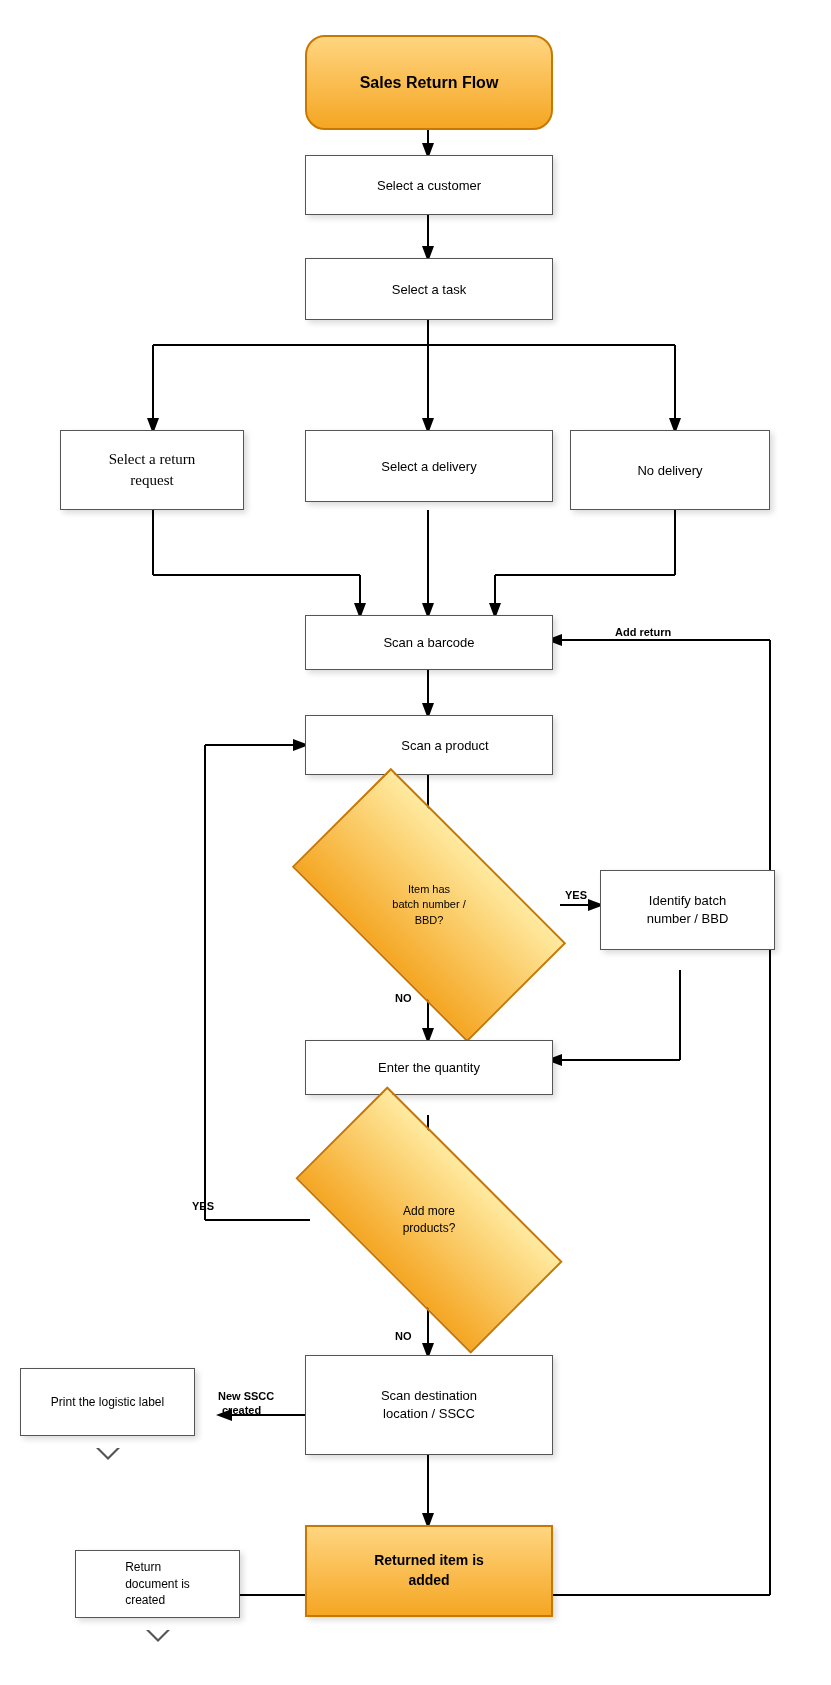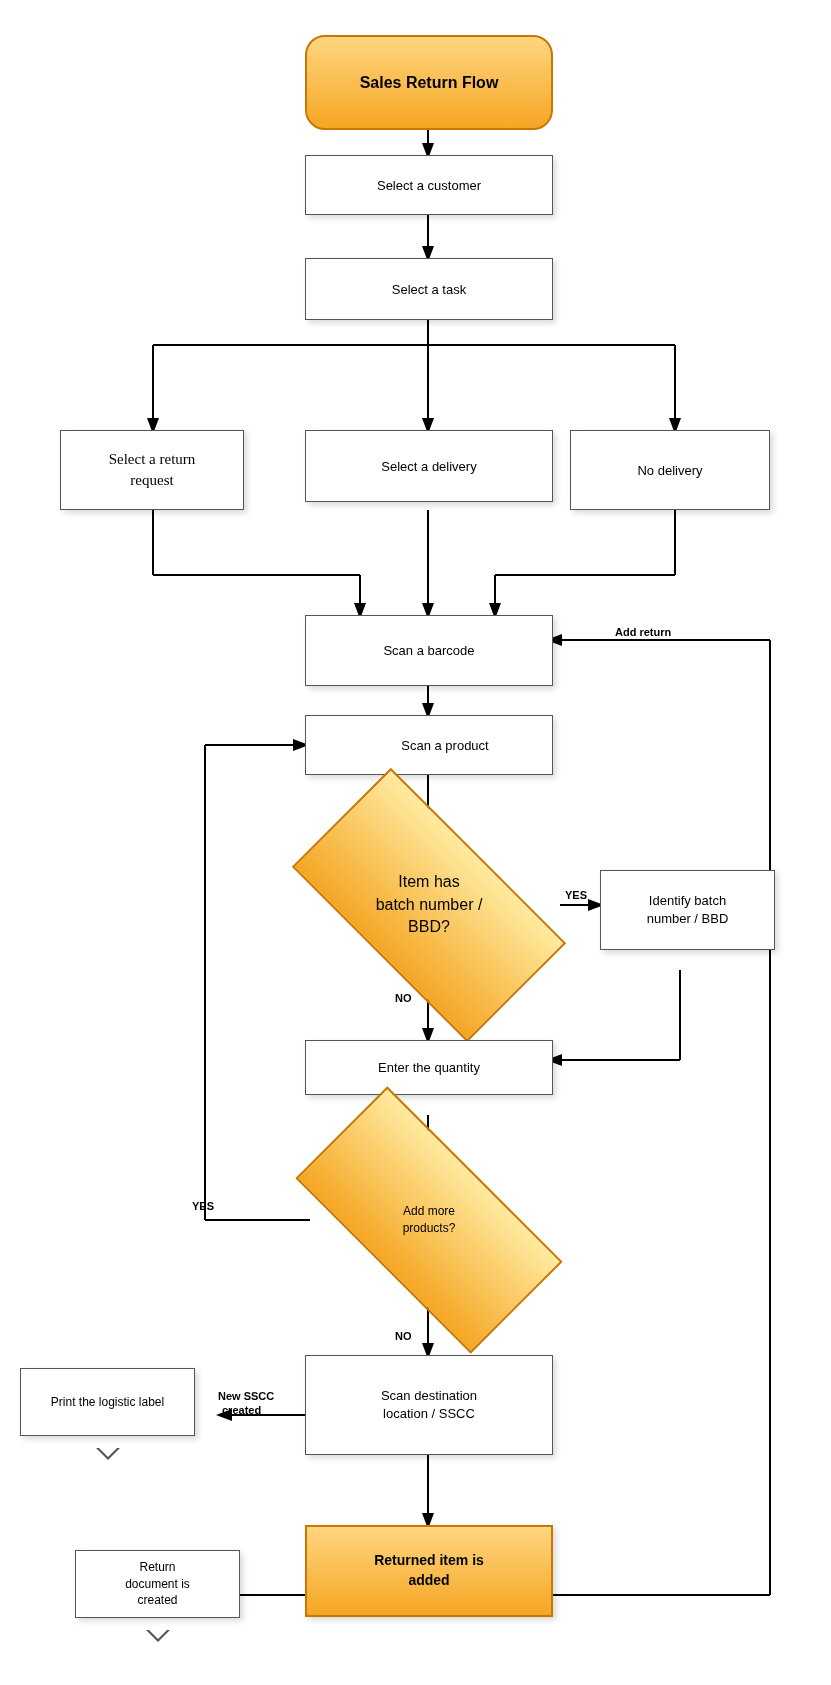--- a/index.html
+++ b/index.html
@@ -181,31 +181,31 @@
   </div>
 
   <div class="node node-rect" style="left:305px; top:430px; width:248px; height:72px; font-size:13px;">
     <span>Select a delivery</span>
   </div>
 
   <div class="node node-rect" style="left:570px; top:430px; width:200px; height:80px; font-size:13px;">
     <span>No delivery</span>
   </div>
 
-  <div class="node node-rect" style="left:305px; top:615px; width:248px; height:71px; font-size:13px;">
+  <div class="node node-rect" style="left:305px; top:615px; width:248px; height:55px; font-size:13px;">
     <span>Scan a barcode</span>
   </div>
 
   <div class="node node-rect" style="left:305px; top:715px; width:248px; height:60px; font-size:13px;padding-left:32px;">
     <span>Scan a product</span>
   </div>
 
   <div class="node node-diamond" style="left:305px; top:835px; width:248px; height:140px;">
     <div class="node-diamond-inner"></div>
-    <div class="node-diamond-text" style="font-size:16px; line-height:1.4;">
+    <div class="node-diamond-text" style="font-size:11px; line-height:1.4;">
       <span>Item has<br>batch number /<br>BBD?</span>
     </div>
   </div>
 
   <div class="node node-rect" style="left:600px; top:870px; width:175px; height:80px; font-size:13px; line-height:1.4;">
     <span>Identify batch<br>number / BBD</span>
   </div>
 
   <div class="node node-rect" style="left:305px; top:1040px; width:248px; height:55px; font-size:13px;">
     <span>Enter the quantity</span>
@@ -230,20 +230,20 @@
 
     <div style="position:absolute; bottom:-12px; left:50%; transform:translateX(-50%); width:0; height:0; border-left:12px solid transparent; border-right:12px solid transparent; border-top:12px solid #555;"></div>
     <div style="position:absolute; bottom:-9px; left:50%; transform:translateX(-50%); width:0; height:0; border-left:10px solid transparent; border-right:10px solid transparent; border-top:10px solid #fff; z-index:1;"></div>
   </div>
 
   <div class="node node-rect node-highlight" style="left:305px; top:1525px; width:248px; height:92px; font-size:14px; font-weight:bold; line-height:1.4;">
     <span>Returned item is<br>added</span>
   </div>
 
   <div style="position:absolute; left:75px; top:1550px; width:165px; height:80px;">
-    <div style="position:relative; width:100%; height:68px; background:#fff; border:1.5px solid #555; box-shadow:3px 3px 6px rgba(0,0,0,0.15); display:flex; align-items:center; justify-content:center; text-align:center; font-size:12px; line-height:1.4;">
+    <div style="position:relative; width:100%; height:68px; background:#fff; border:1.5px solid #555; box-shadow:3px 3px 6px rgba(0,0,0,0.15); display:flex; align-items:center; justify-content:center; font-size:12px; line-height:1.4;">
       <span>Return<br>document is<br>created</span>
     </div>
     <div style="position:absolute; bottom:-12px; left:50%; transform:translateX(-50%); width:0; height:0; border-left:12px solid transparent; border-right:12px solid transparent; border-top:12px solid #555;"></div>
     <div style="position:absolute; bottom:-9px; left:50%; transform:translateX(-50%); width:0; height:0; border-left:10px solid transparent; border-right:10px solid transparent; border-top:10px solid #fff; z-index:1;"></div>
   </div>
 
 </div>
 
 </body></html>

